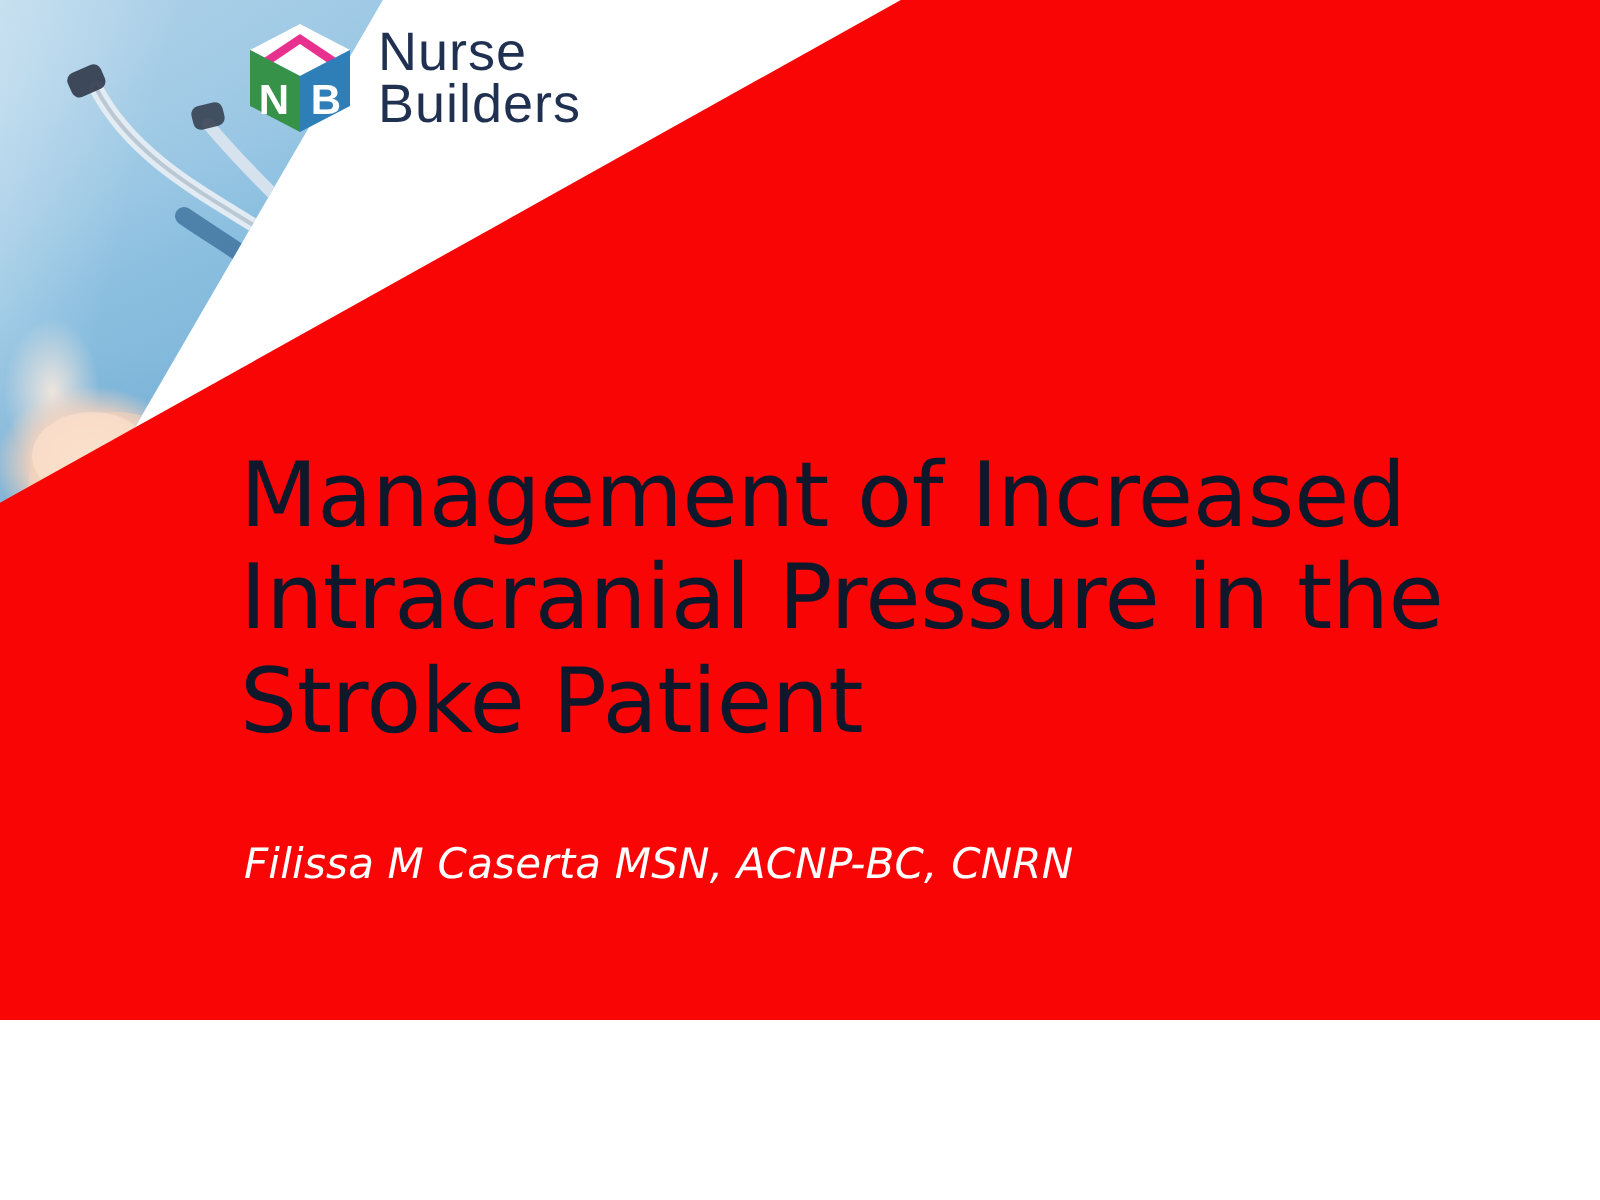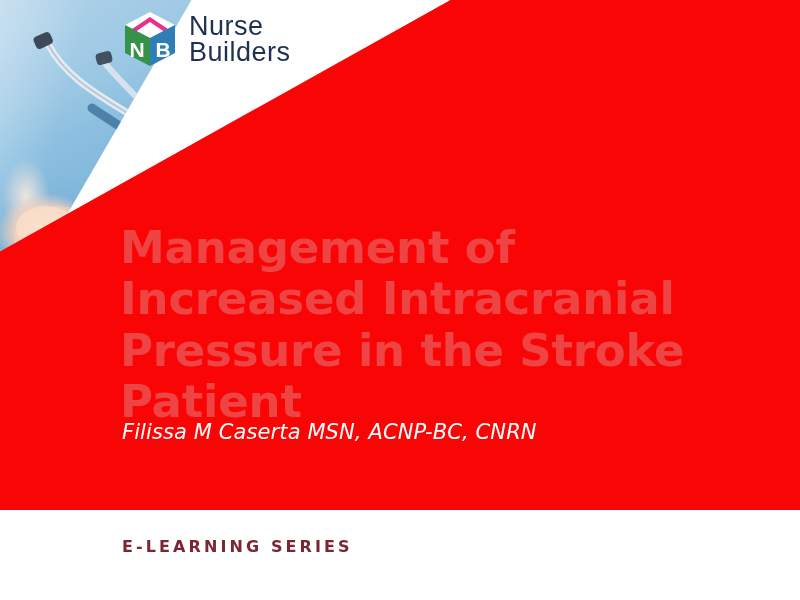--- a/index.html
+++ b/index.html
@@ -91,24 +91,24 @@
     font-weight: 400;
     white-space: nowrap;
   }
 
   
   .title {
     position: absolute;
     left: 120px;
     top: 222px;
     width: 625px;
-    color: #ef4444;
+    color: #0f172a;
     font-family: "DejaVu Sans", sans-serif;
     font-size: 45px;
-    font-weight: 700;
+    font-weight: 400;
     line-height: 1.14;
     letter-spacing: -0.2px;
   }
   .author {
     position: absolute;
     left: 122px;
     top: 420px;
     color: #ffffff;
     font-family: "DejaVu Sans", sans-serif;
     font-size: 21px;
@@ -182,16 +182,15 @@
       <div class="logo-word">Nurse</div>
       <div class="logo-word">Builders</div>
     </div>
   </div>
 
   <div class="title">Management of Increased Intracranial Pressure in the Stroke Patient</div>
 
   <div class="author">Filissa M Caserta MSN, ACNP-BC, CNRN</div>
 
   <div class="footer">
-    <span class="footer-series">E-LEARNING SERIES</span>
   </div>
 
 </div>
 
 </body></html>

